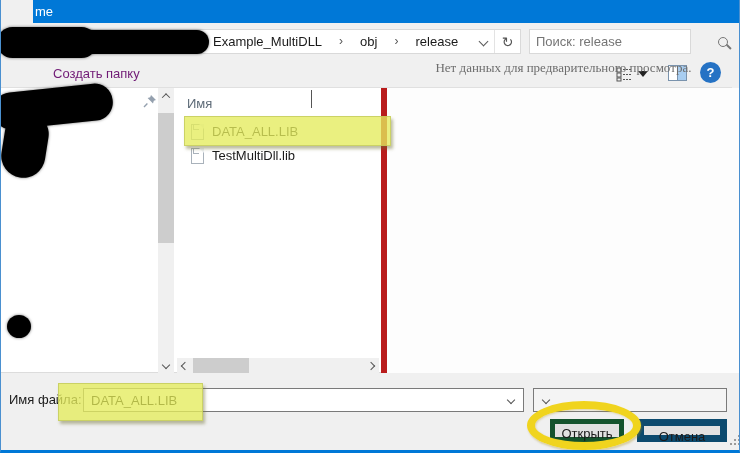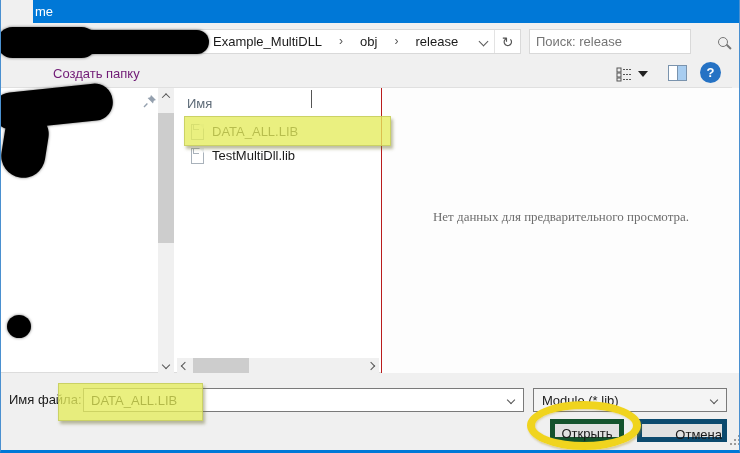--- a/index.html
+++ b/index.html
@@ -71,37 +71,37 @@
   .file-icon { position:relative; width:13px; height:16px; background:#fff; border:1px solid #a9b2bb; flex:none; }
   .file-icon::before { content:""; position:absolute; top:-1px; right:-1px; width:0; height:0;
     border-top:5px solid #eef1f4; border-left:5px solid transparent; }
   .file-icon::after { content:""; position:absolute; top:-1px; right:4px; width:5px; height:5px;
     border-bottom:1px solid #a9b2bb; border-left:1px solid #a9b2bb; background:transparent; }
   .file-name { font-size:13px; color:#1a1a1a; white-space:nowrap; }
   .hscroll { position:absolute; left:176px; top:270px; width:202px; height:15px; background:#f0f0f0; }
   .hthumb { position:absolute; left:16px; top:0; width:56px; height:15px; background:#cdcdcd; }
   
   .preview { position:absolute; left:380px; top:0; width:359px; height:285px; background:#fdfdfd;
-    border-left:1px solid #b91c1c; display:flex; align-items:center; justify-content:center;font-family:Liberation Serif, serif; }
+    border-left:6px solid #b91c1c; display:flex; align-items:flex-start; justify-content:center;font-family:Liberation Serif, serif; }
   .preview-text { font-size:13px; color:#6d6d6d; margin-top:-28px; }
   
   .footer { position:absolute; left:0; top:376px; width:740px; height:76px; background:#f0f0f0; }
   .fname-label { position:absolute; left:8px; top:16px; font-size:13px; color:#1a1a1a; }
   .fname-combo { position:absolute; left:82px; top:12px; width:441px; height:24px; background:#fff;
     border:1px solid #7a7a7a; display:flex; align-items:center; }
   .fname-combo input { flex:1; border:none; outline:none; font-size:13px; color:#000;
     padding:0 7px; font-family:"Liberation Sans", sans-serif; background:transparent; }
   .combo-chevron { width:24px; height:100%; display:flex; align-items:center; justify-content:center; cursor:pointer; }
   .ftype-select { position:absolute; left:532px; top:12px; width:194px; height:24px; background:#f4f4f4;
     border:1px solid #7a7a7a; display:flex; align-items:center; cursor:pointer; }
   .ftype-text { flex:1; font-size:13px; color:#1a1a1a; padding-left:8px; }
   .btn { position:absolute; top:43px; height:23px; background:#e1e1e1; font-size:13px; color:#1a1a1a;
     text-align:center; line-height:20px; cursor:pointer; font-family:"Liberation Sans", sans-serif; }
   .btn-open { left:549px; width:74px; border:5px solid #14532d; }
-  .btn-cancel { left:636px; width:90px; border:5px solid #0c4a6e; line-height:21px;text-align:right; }
+  .btn-cancel { left:636px; width:90px; border:7px solid #0c4a6e; line-height:21px; }
   .grip { position:absolute; right:5px; top:63px; width:2px; height:2px; background:#9a9a9a;
     box-shadow:-4px 4px #9a9a9a, 0 4px #9a9a9a, 4px 4px #9a9a9a, 4px 0 #9a9a9a, 4px -4px #9a9a9a; }
   
   .anno { position:absolute; pointer-events:none; z-index:60; }
   .scribble { background:#000; box-shadow:0 0 3px rgba(0,0,0,.55); }
   .sc-a1 { left:-4px; top:27px; width:100px; height:31px; border-radius:16px; }
   .sc-a2 { left:20px; top:30px; width:188px; height:24px; border-radius:12px; }
   .sc-b1 { left:-8px; top:88px; width:120px; height:37px; border-radius:18px; transform:rotate(-6deg); }
   .sc-b2 { left:2px; top:112px; width:44px; height:66px; border-radius:22px; transform:rotate(9deg); }
   .sc-dot { left:6px; top:315px; width:24px; height:23px; border-radius:50%; }
@@ -201,21 +201,20 @@
 
   <div class="footer">
     <span class="fname-label">Имя файла:</span>
     <div class="fname-combo">
       <input type="text" value="DATA_ALL.LIB" style="">
       <span class="combo-chevron">
         <span class="chev-sm chev-down"></span>
       </span>
     </div>
     <div class="ftype-select">
-      <span class="ftype-text">Module (*.lib)</span>
       <span class="combo-chevron">
         <span class="chev-sm chev-down"></span>
       </span>
     </div>
     <span class="btn btn-open">Открыть</span>
     <span class="btn btn-cancel">Отмена</span>
     <span class="grip"></span>
   </div>
 
   <div class="anno scribble sc-a1"></div>

